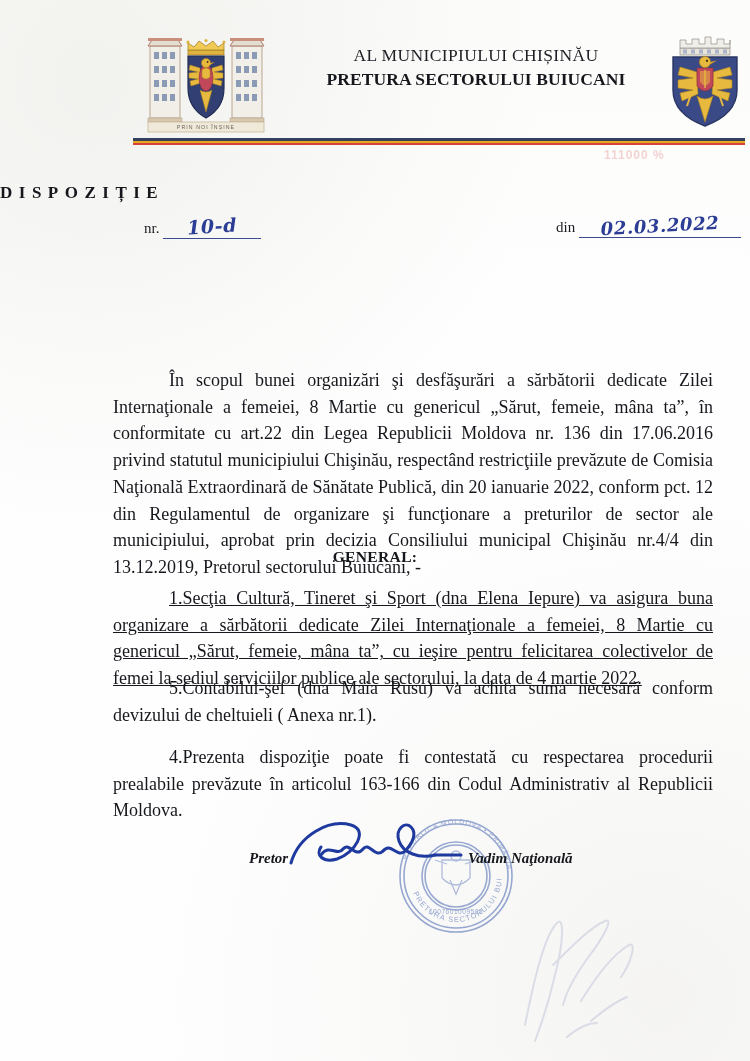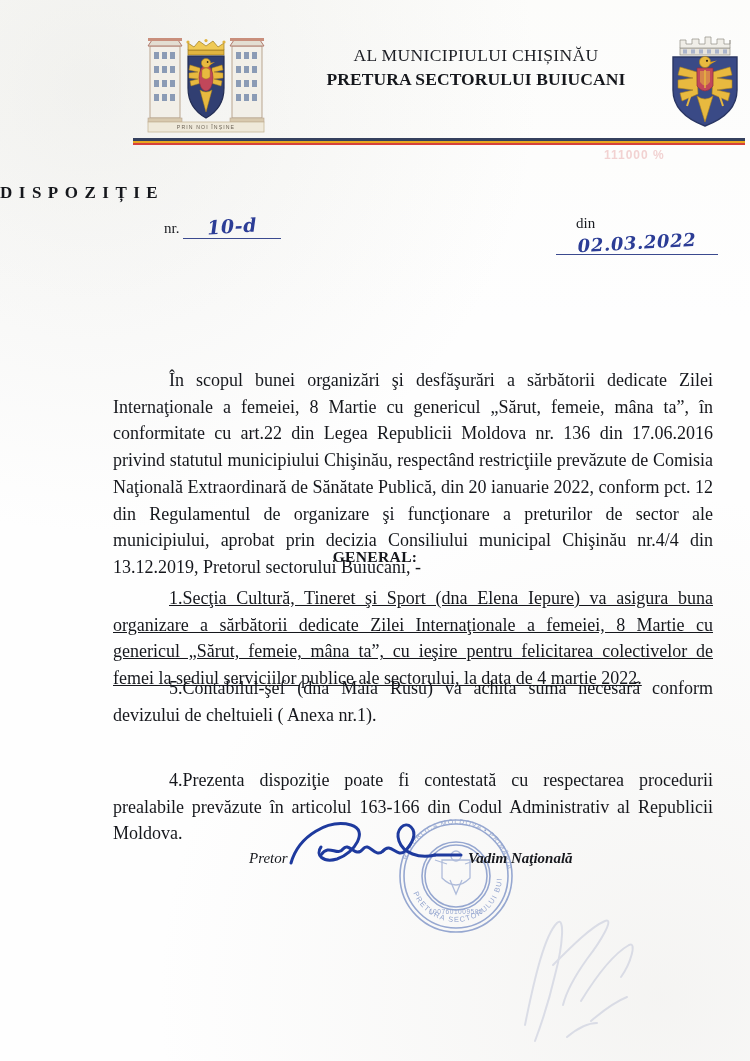--- a/index.html
+++ b/index.html
@@ -129,21 +129,21 @@
   .meta-nr {
     position: absolute;
     left: 144px; top: 0;
     font-size: 15px;
   }
   .meta-din {
     position: absolute;
     left: 556px; top: 0;
     font-size: 15px;
   }
-  .meta-label { color: #1a1c21; margin-left: 20px; }
+  .meta-label { color: #1a1c21; }
   .hand-slot {
     display: inline-block;
     position: relative;
     border-bottom: 1px solid #3b4a8f;
     padding: 0 6px 1px 6px;
     vertical-align: baseline;
   }
   .hand {
     font-family: "DejaVu Serif", serif;
     font-style: italic;
@@ -189,34 +189,34 @@
     top: 548px;
     text-align: center;
     font-size: 15.6px;
     font-weight: bold;
     letter-spacing: .3px;
   }
 
   .p-item1 { top: 585px; text-indent: 56px; text-decoration: underline; }
   .p-item2 { top: 675px; text-indent: 56px; }
   .p-item3 { top: 716px; text-indent: 56px; }
-  .p-item4 { top: 744px; text-indent: 56px; margin-top: 23px; }
+  .p-item4 { top: 744px; text-indent: 56px; }
 
   
   .sign-row {
     position: absolute;
     left: 0; right: 0;
     top: 845px;
     height: 40px;
   }
   .sign-label {
     position: absolute;
     left: 249px; top: 5px;
     font-size: 15px;
-    font-weight: normal;
+    font-weight: bold;
     font-style: italic;
   }
   .sign-name {
     position: absolute;
     left: 468px; top: 5px;
     font-size: 15px;
     font-weight: bold;
     font-style: italic;
   }
   .signature-ink {

